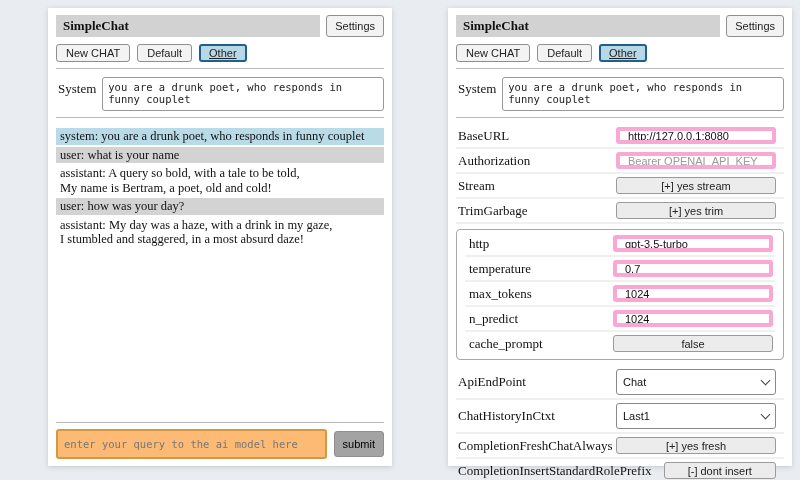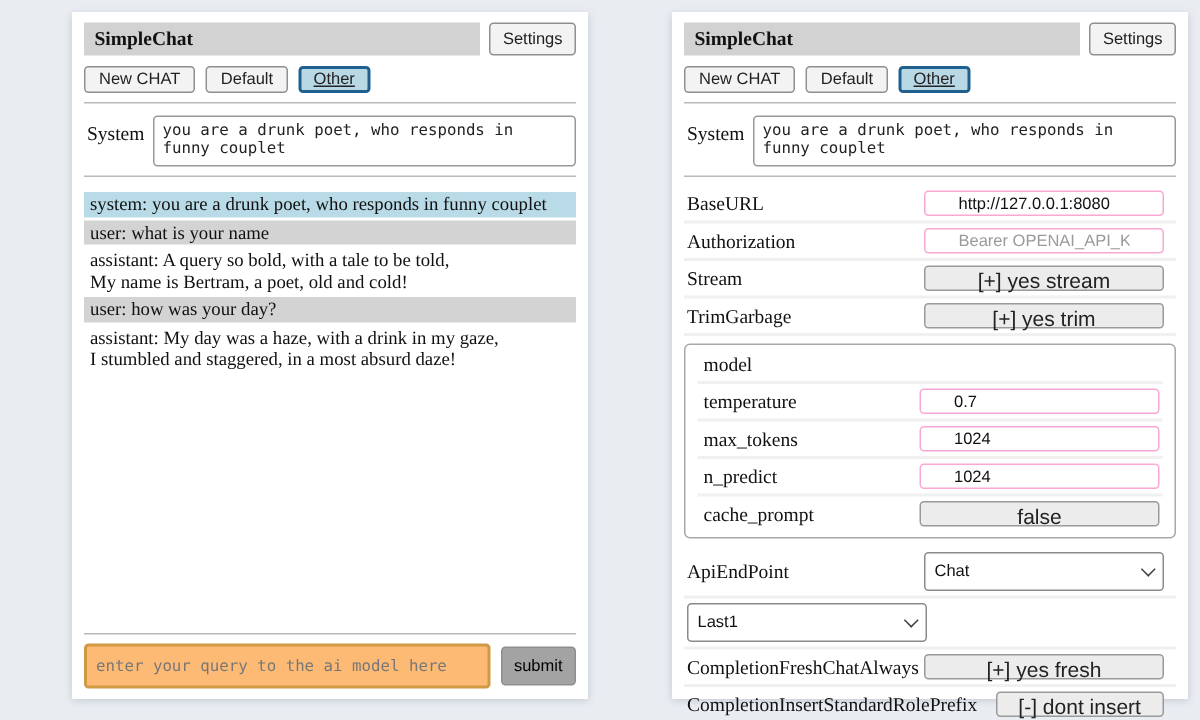--- a/index.html
+++ b/index.html
@@ -36,25 +36,25 @@
           font-family:"DejaVu Sans Mono", monospace;font-size:10.5px;padding:2px 6px;color:#333;outline:none;}
   .qinput::placeholder{color:#777;}
   .qinput.focused{border-color:#d09a44;}
   .submit{font-family:"Liberation Sans", sans-serif;font-size:11px;background:#a3a3a3;
           border:1px solid #8f8f8f;border-radius:3px;padding:6px 8px;cursor:pointer;text-align:center;}
   
   .srow{display:flex;align-items:center;justify-content:space-between;
         padding:3px 8px 3px 2px;border-bottom:2px solid #f0f0f0;}
   .srow:last-child{border-bottom:none;gap:12px;}
   .slabel{font-size:13px;}
-  .tinput{width:160px;box-sizing:border-box;height:17px;border:1px solid #f9a8d4;border-radius:3px;
-          font-family:"Liberation Sans", sans-serif;font-size:11px;padding:1px 22px;color:#111;outline:none;}
+  .tinput{width:160px;box-sizing:border-box;height:17px;border:4px solid #f9a8d4;border-radius:3px;
+          font-family:"Liberation Sans", sans-serif;font-size:11px;padding:1px 8px;color:#111;outline:none;}
   .tinput::placeholder{color:#9a9a9a;}
   .tbtn{width:160px;box-sizing:border-box;height:17px;background:#ececec;border:1px solid #9a9a9a;
-        border-radius:3px;font-family:"Liberation Sans", sans-serif;font-size:14px;color:#222;cursor:pointer;}
+        border-radius:3px;font-family:"Liberation Sans", sans-serif;font-size:11px;color:#222;cursor:pointer;}
   .sel{width:160px;box-sizing:border-box;height:26px;background:#fff;border:1px solid #8a8a8a;border-radius:3px;
        display:flex;align-items:center;justify-content:space-between;padding:0 6px;cursor:pointer;}
   .sel .selval{font-family:"Liberation Sans", sans-serif;font-size:11px;color:#111;}
   .chev{width:6px;height:6px;border-right:1.6px solid #444;border-bottom:1.6px solid #444;
         transform:rotate(45deg);margin-top:-3px;flex:0 0 auto;}
   fieldset.aro{border:1px solid #a8a8a8;border-radius:4px;margin:5px 0 6px 0;padding:2px 8px 4px 8px;}
   fieldset.aro legend{font-size:13px;padding:0 4px;}
   fieldset.aro .srow{padding-left:4px;padding-right:2px;}
 </style>
 </head>
@@ -126,21 +126,22 @@
         <span class="slabel">Stream</span>
         <button class="tbtn">[+] yes stream</button>
       </div>
       <div class="srow">
         <span class="slabel">TrimGarbage</span>
         <button class="tbtn">[+] yes trim</button>
       </div>
 
       <fieldset class="aro">
         <div class="srow">
-          <span class="slabel">model</span>
+          <span class="slabel">http</span>
+          <input class="tinput" value="gpt-3.5-turbo" style="">
         </div>
         <div class="srow">
           <span class="slabel">temperature</span>
           <input class="tinput" value="0.7" style="">
         </div>
         <div class="srow">
           <span class="slabel">max_tokens</span>
           <input class="tinput" value="1024" style="">
         </div>
         <div class="srow">
@@ -154,20 +155,21 @@
       </fieldset>
 
       <div class="srow">
         <span class="slabel">ApiEndPoint</span>
         <div class="sel">
           <span class="selval">Chat</span>
           <span class="chev"></span>
         </div>
       </div>
       <div class="srow">
+        <span class="slabel">ChatHistoryInCtxt</span>
         <div class="sel">
           <span class="selval">Last1</span>
           <span class="chev"></span>
         </div>
       </div>
       <div class="srow">
         <span class="slabel">CompletionFreshChatAlways</span>
         <button class="tbtn">[+] yes fresh</button>
       </div>
       <div class="srow">

